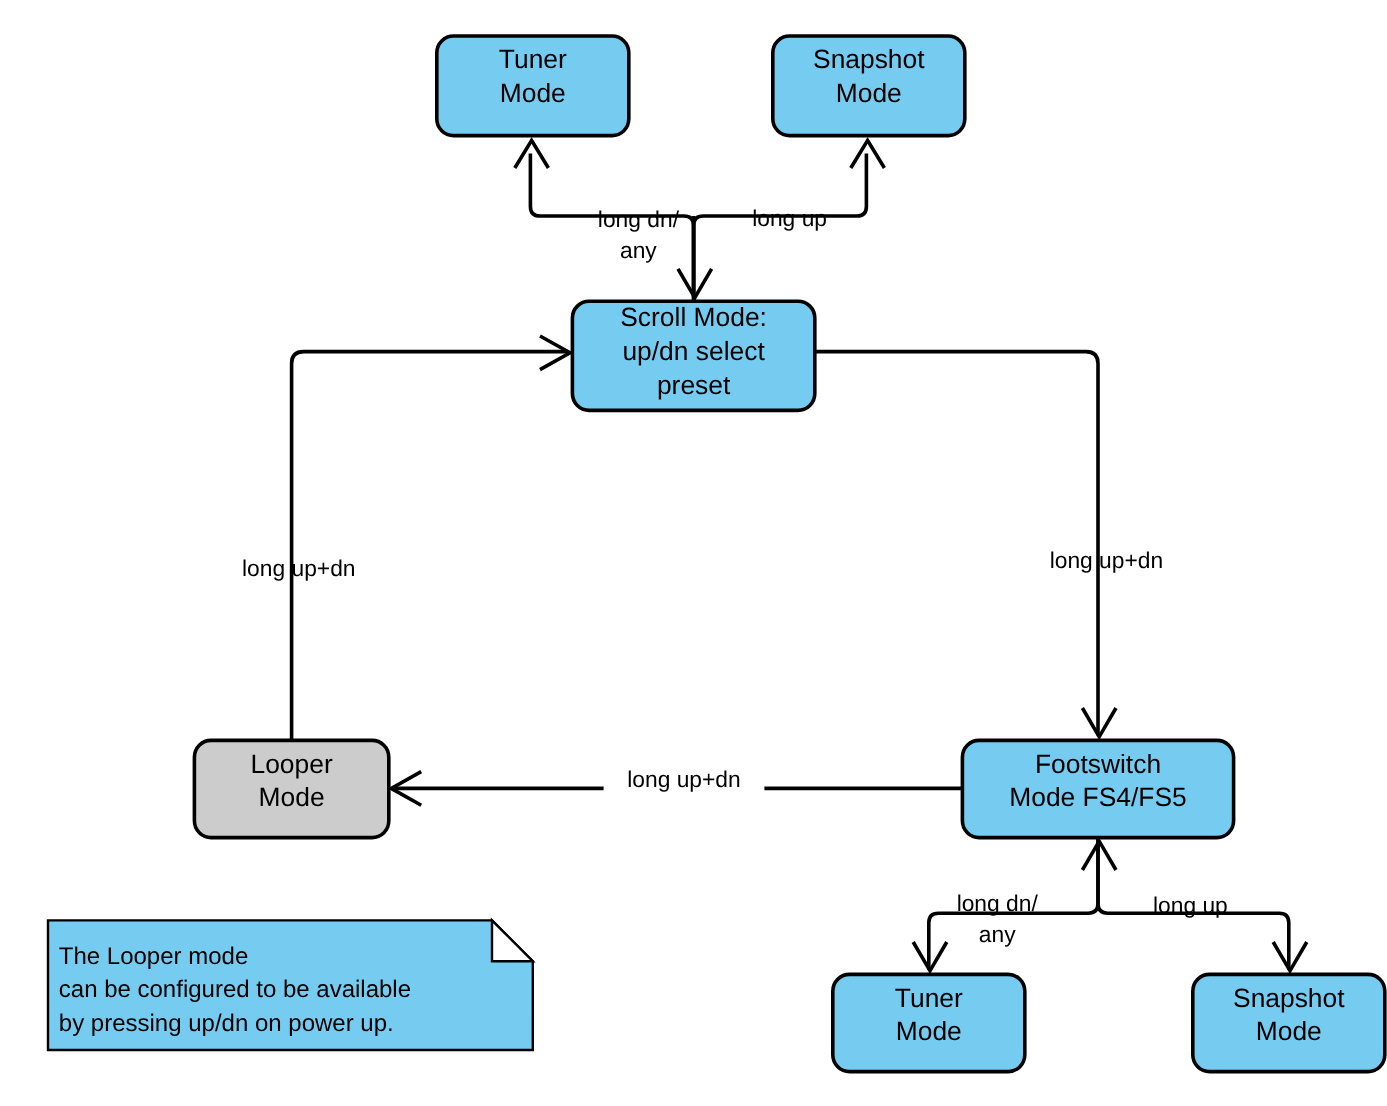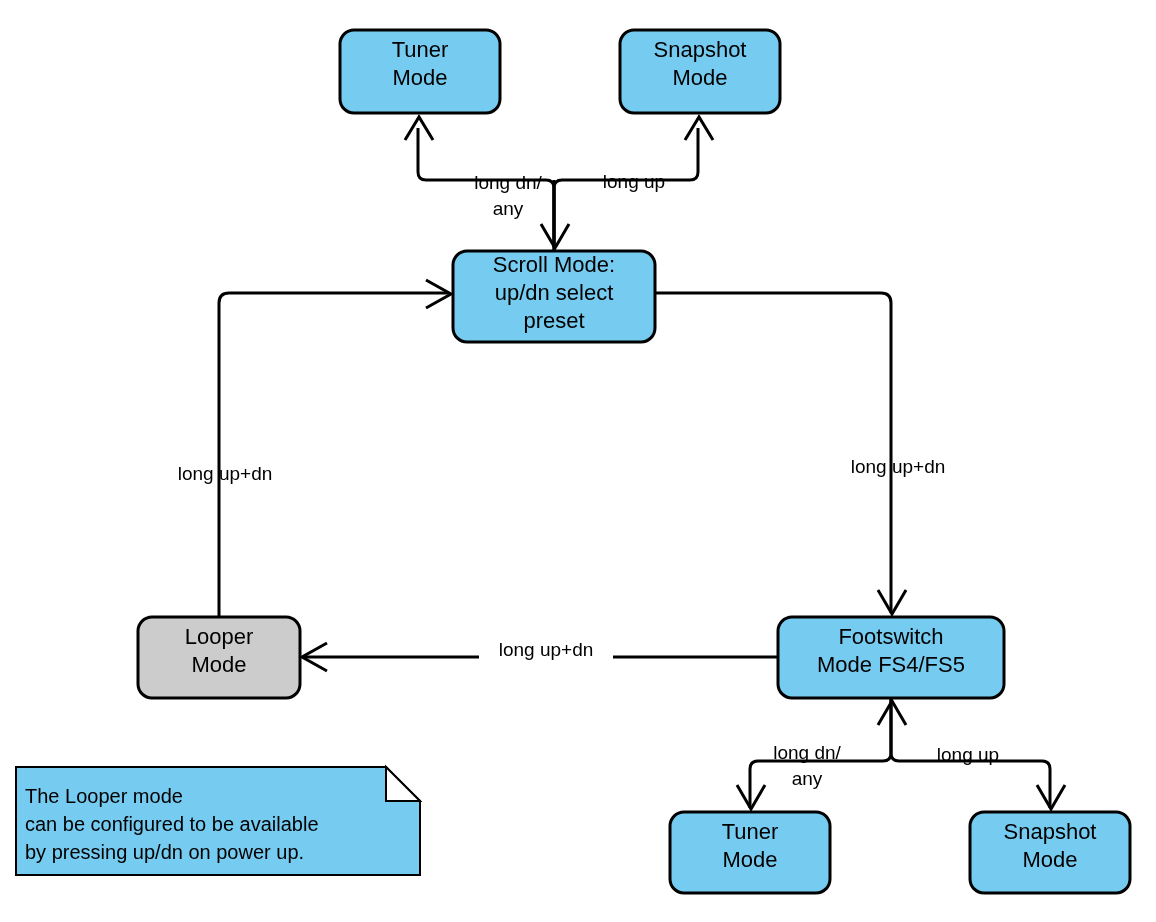--- a/index.html
+++ b/index.html
@@ -11,20 +11,21 @@
   body {
     width: 1156px;
     height: 922px;
     font-family: "Liberation Sans", sans-serif;
     overflow: hidden;
   }
   #diagram-root {
     position: relative;
     width: 1116px;
     height: 922px;
+    padding-left: 24px;
   }
   svg#flowchart {
     display: block;
     width: 1156px;
     height: 922px;
   }
   .node-shape {
     stroke: #000000;
     stroke-width: 3;
   }

